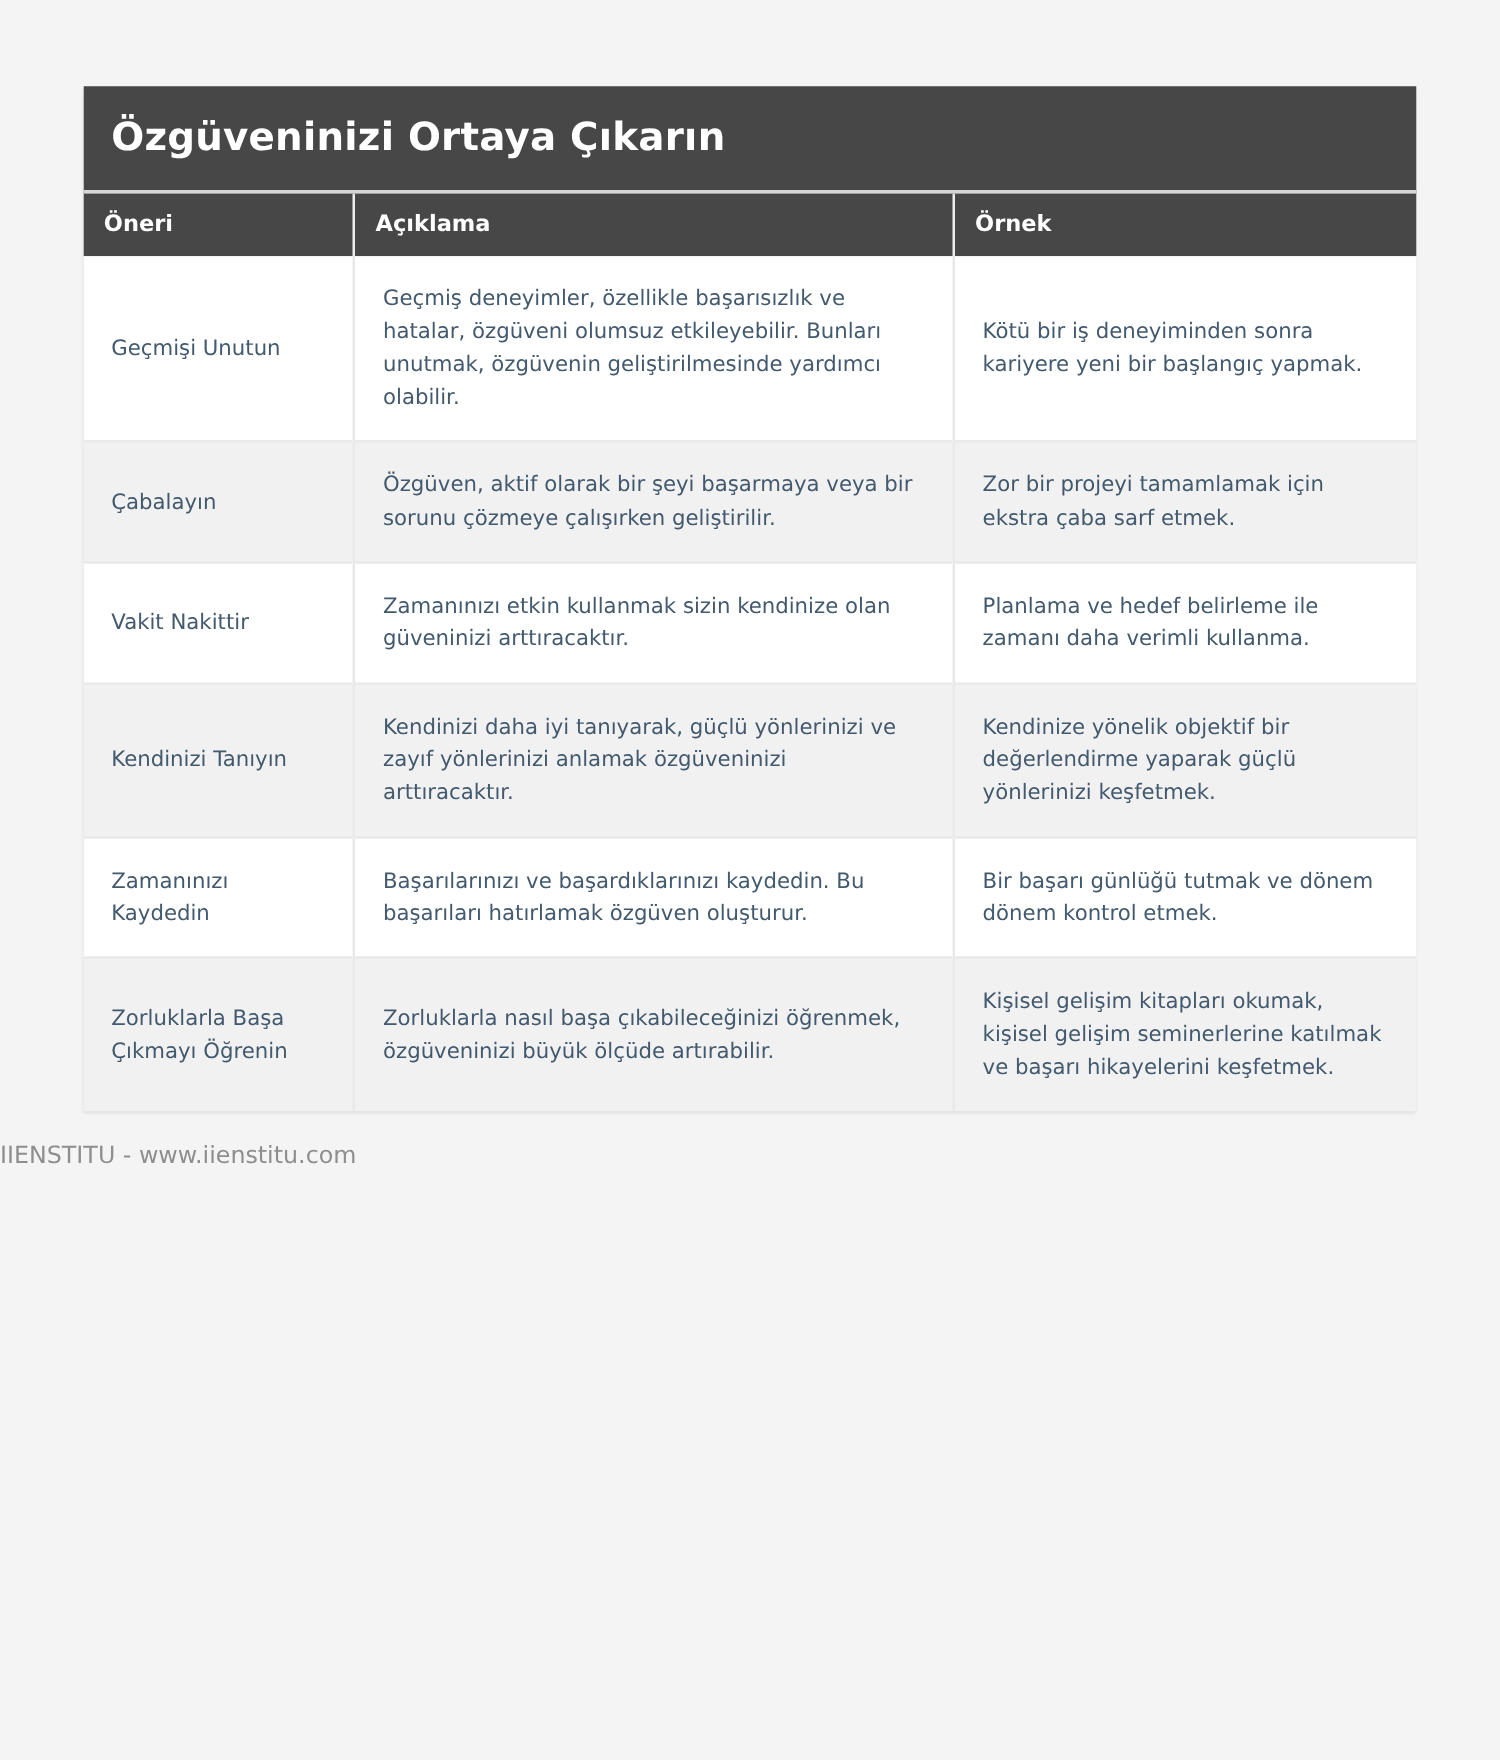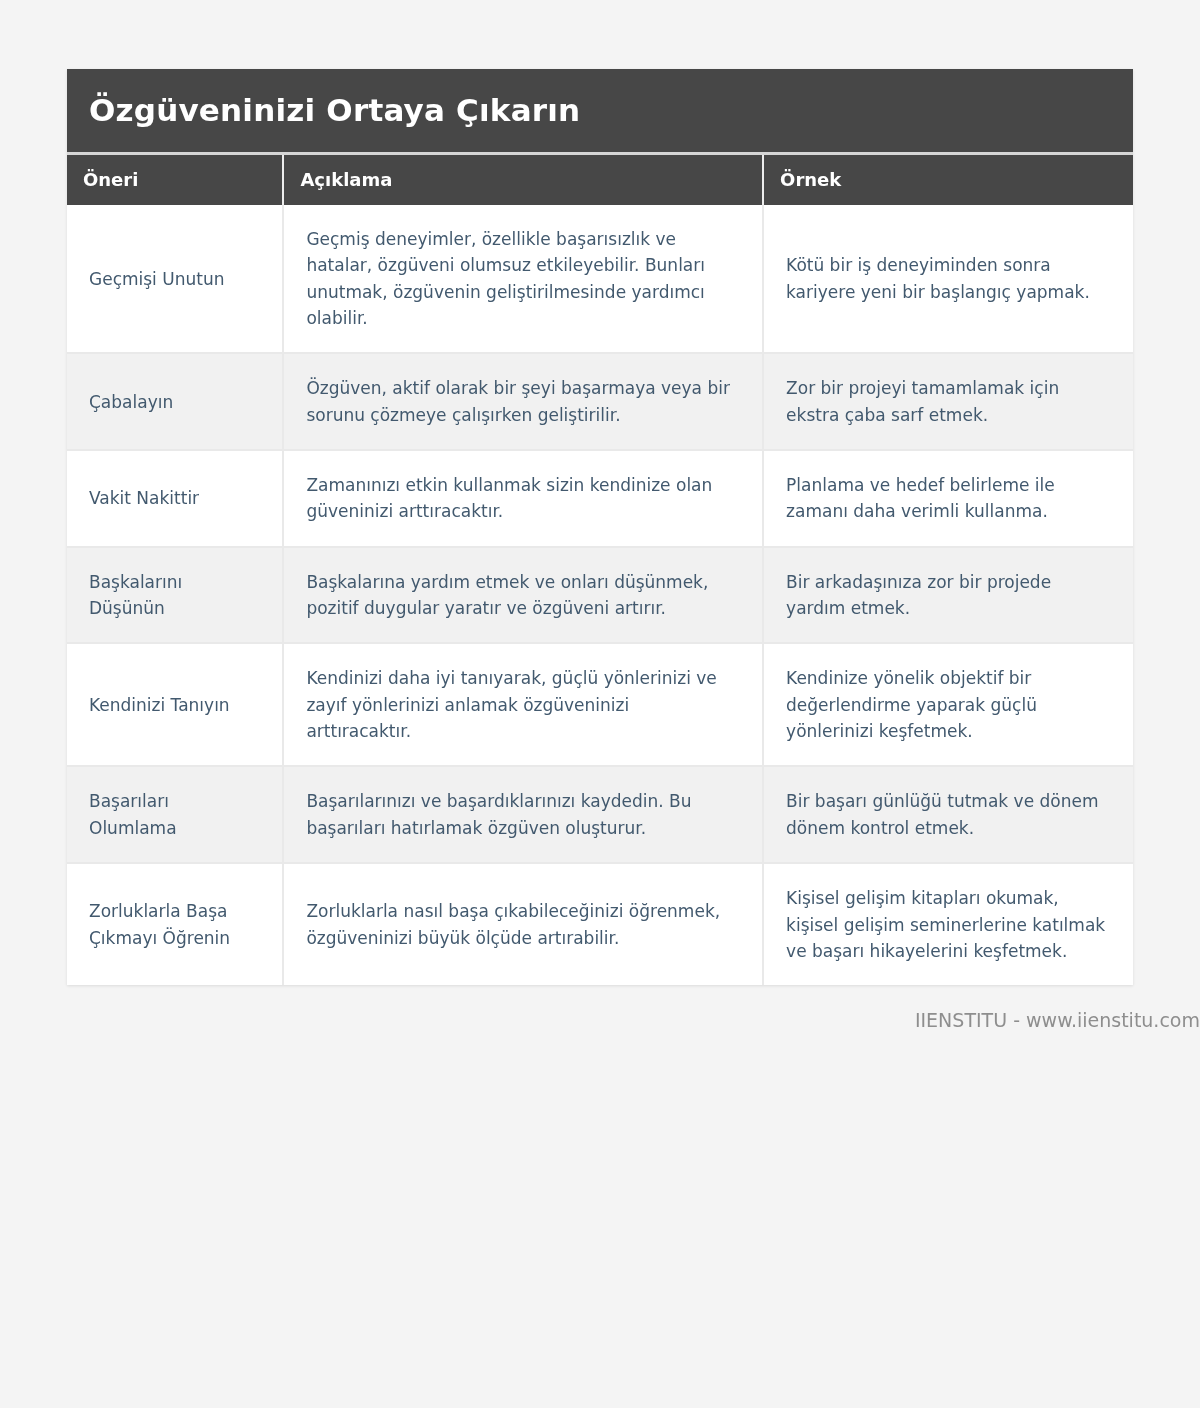--- a/index.html
+++ b/index.html
@@ -44,21 +44,21 @@
     line-height: 1.55;
     vertical-align: middle;
     padding: 21px 22px;
     background: #ffffff;
   }
   tbody td + td { border-left: 2px solid #e9e9e9; }
   tbody tr + tr td { border-top: 2px solid #e9e9e9; }
   tbody tr:nth-child(even) td { background: #f1f1f1; }
   .c-aciklama { padding-right: 28px; }
   .footer {
-    text-align: right;
+    text-align: left;
     color: #8e8e8e;
     font-size: 19px;
     margin-top: 24px;
   }
 </style>
 </head>
 <body>
 
 <div class="card">
   <div class="title-bar">Özgüveninizi Ortaya Çıkarın</div>
@@ -86,31 +86,26 @@
     <td class="c-oneri">Çabalayın</td>
     <td class="c-aciklama">Özgüven, aktif olarak bir şeyi başarmaya veya bir sorunu çözmeye çalışırken geliştirilir.</td>
     <td class="c-ornek">Zor bir projeyi tamamlamak için ekstra çaba sarf etmek.</td>
   </tr>
         <tr>
     <td class="c-oneri">Vakit Nakittir</td>
     <td class="c-aciklama">Zamanınızı etkin kullanmak sizin kendinize olan güveninizi arttıracaktır.</td>
     <td class="c-ornek">Planlama ve hedef belirleme ile zamanı daha verimli kullanma.</td>
   </tr>
         <tr>
-    <td class="c-oneri">Başkalarını Düşünün</td>
-    <td class="c-aciklama">Başkalarına yardım etmek ve onları düşünmek, pozitif duygular yaratır ve özgüveni artırır.</td>
-    <td class="c-ornek">Bir arkadaşınıza zor bir projede yardım etmek.</td>
-  </tr>
-        <tr>
     <td class="c-oneri">Kendinizi Tanıyın</td>
     <td class="c-aciklama">Kendinizi daha iyi tanıyarak, güçlü yönlerinizi ve zayıf yönlerinizi anlamak özgüveninizi arttıracaktır.</td>
     <td class="c-ornek">Kendinize yönelik objektif bir değerlendirme yaparak güçlü yönlerinizi keşfetmek.</td>
   </tr>
         <tr>
-    <td class="c-oneri">Başarıları Olumlama</td>
+    <td class="c-oneri">Zamanınızı Kaydedin</td>
     <td class="c-aciklama">Başarılarınızı ve başardıklarınızı kaydedin. Bu başarıları hatırlamak özgüven oluşturur.</td>
     <td class="c-ornek">Bir başarı günlüğü tutmak ve dönem dönem kontrol etmek.</td>
   </tr>
         <tr>
     <td class="c-oneri">Zorluklarla Başa Çıkmayı Öğrenin</td>
     <td class="c-aciklama">Zorluklarla nasıl başa çıkabileceğinizi öğrenmek, özgüveninizi büyük ölçüde artırabilir.</td>
     <td class="c-ornek">Kişisel gelişim kitapları okumak, kişisel gelişim seminerlerine katılmak ve başarı hikayelerini keşfetmek.</td>
   </tr>
       </tbody>
   </table>

